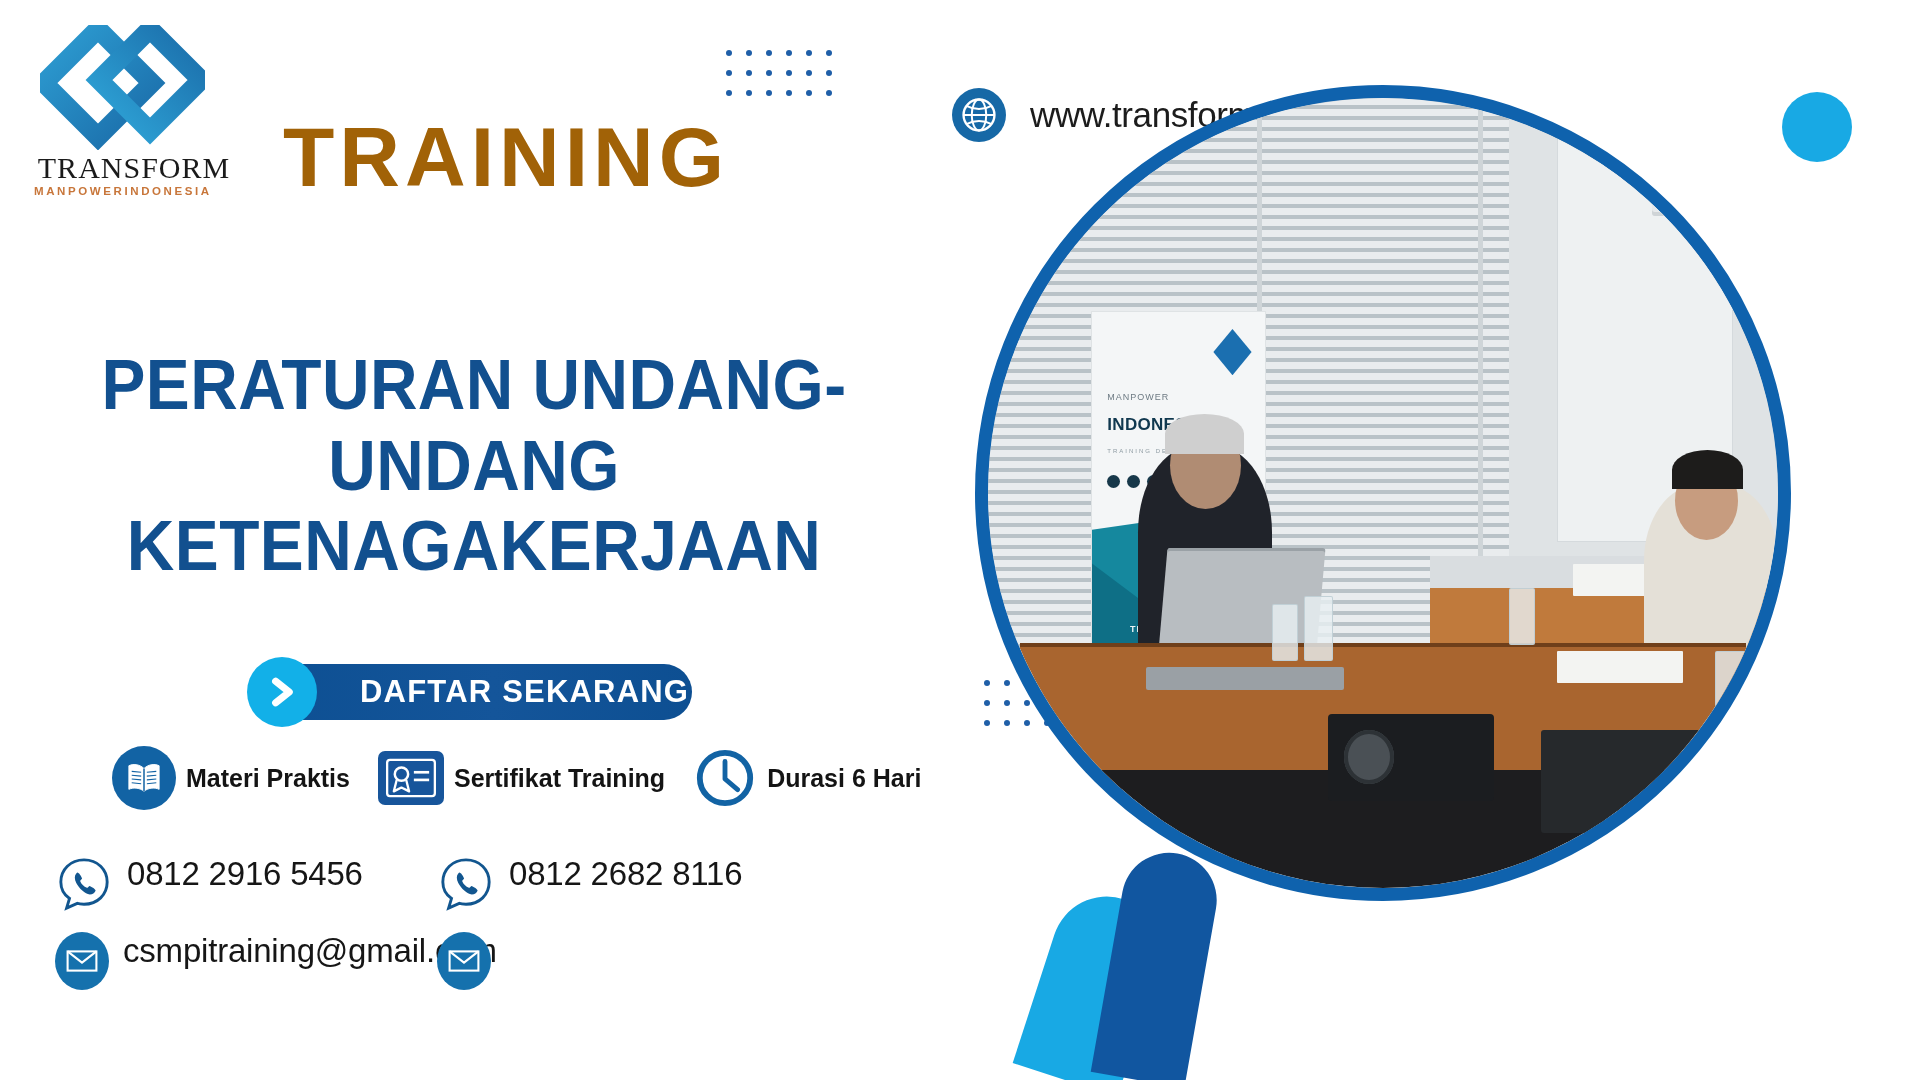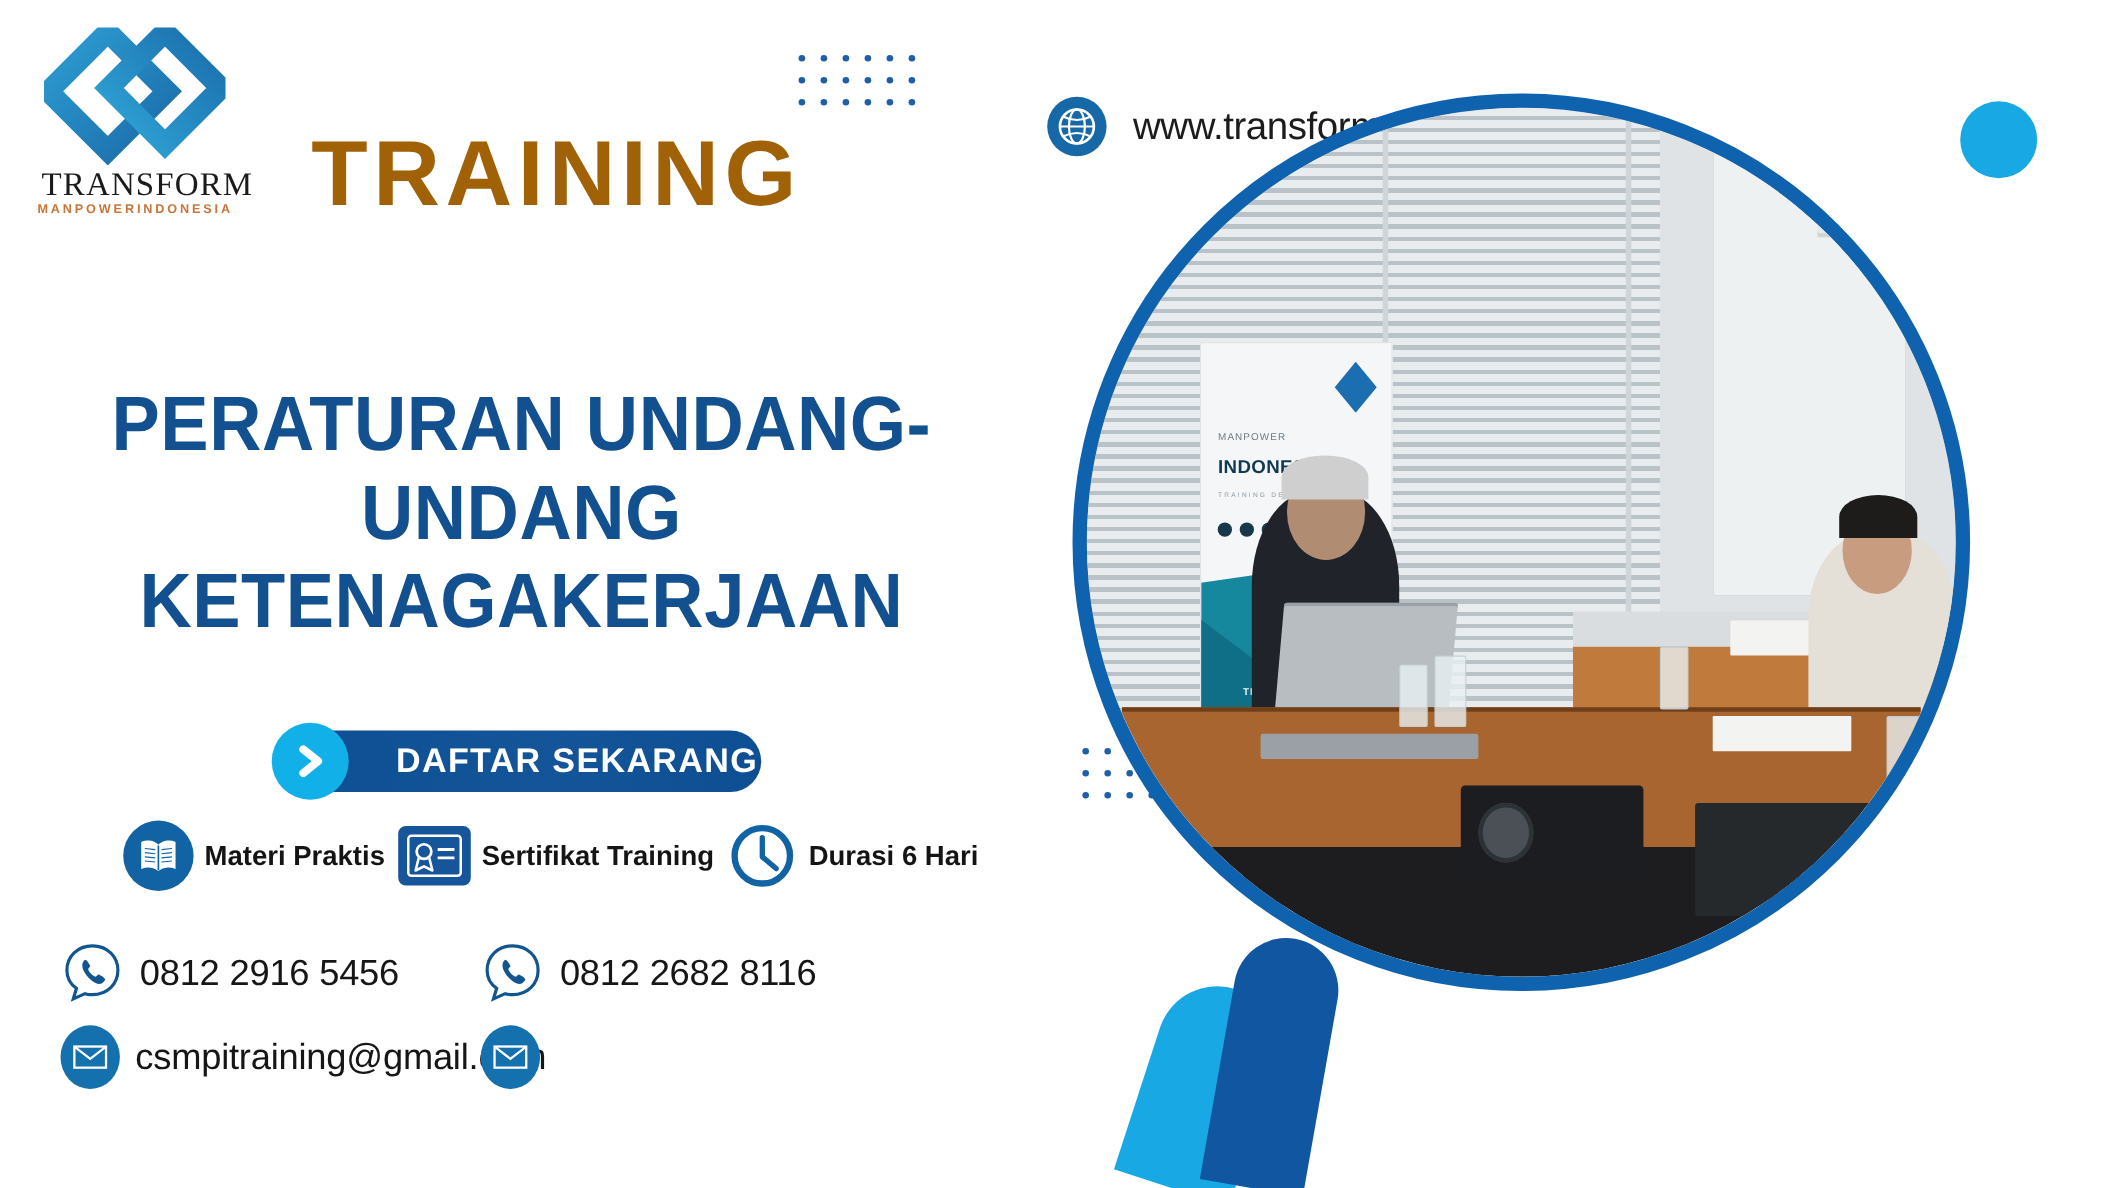--- a/index.html
+++ b/index.html
@@ -38,29 +38,29 @@
 
   
   .cta{position:absolute;left:252px;top:664px;width:440px;height:56px;border-radius:28px;
     background:linear-gradient(90deg,#0d4f92 0%,#14559a 55%,#0d4f92 100%);
     display:flex;align-items:center;}
   .cta-arrow{position:absolute;left:-5px;top:-7px;width:70px;height:70px;border-radius:50%;background:#12b0e8;
     display:flex;align-items:center;justify-content:center;}
   .cta-label{margin-left:108px;color:#fff;font-weight:700;font-size:31px;letter-spacing:1.2px;white-space:nowrap;}
 
   
-  .features{position:absolute;left:112px;top:746px;display:flex;align-items:center;gap:12px;}
+  .features{position:absolute;left:112px;top:746px;display:flex;align-items:center;gap:28px;}
   .feat{display:flex;align-items:center;gap:10px;}
   .feat-label{font-weight:700;font-size:25px;color:#141414;white-space:nowrap;}
   .ic-circle{width:64px;height:64px;border-radius:50%;background:#1263a4;display:flex;align-items:center;justify-content:center;}
   .ic-square{width:66px;height:54px;border-radius:7px;background:#17559b;display:flex;align-items:center;justify-content:center;}
   .ic-plain{width:64px;height:64px;display:flex;align-items:center;justify-content:center;}
 
   
-  .contact-row{position:absolute;display:flex;align-items:center;}
+  .contact-row{position:absolute;display:flex;align-items:flex-start;}
   .c-ic{width:58px;height:58px;display:flex;align-items:center;justify-content:center;flex:0 0 auto;}
   .c-ic-mail{width:54px;height:58px;border-radius:50%;background:#1571ad;display:flex;align-items:center;justify-content:center;flex:0 0 auto;}
   .c-text{font-size:33px;color:#161616;white-space:nowrap;margin-left:14px;letter-spacing:-.2px;}
   #phone-1{left:55px;top:855px;}
   #phone-2{left:437px;top:855px;}
   #email-1{left:55px;top:932px;}
   #email-2{left:437px;top:932px;}
 
   
   .photo-ring{position:absolute;left:975px;top:85px;width:790px;height:790px;border-radius:50%;

